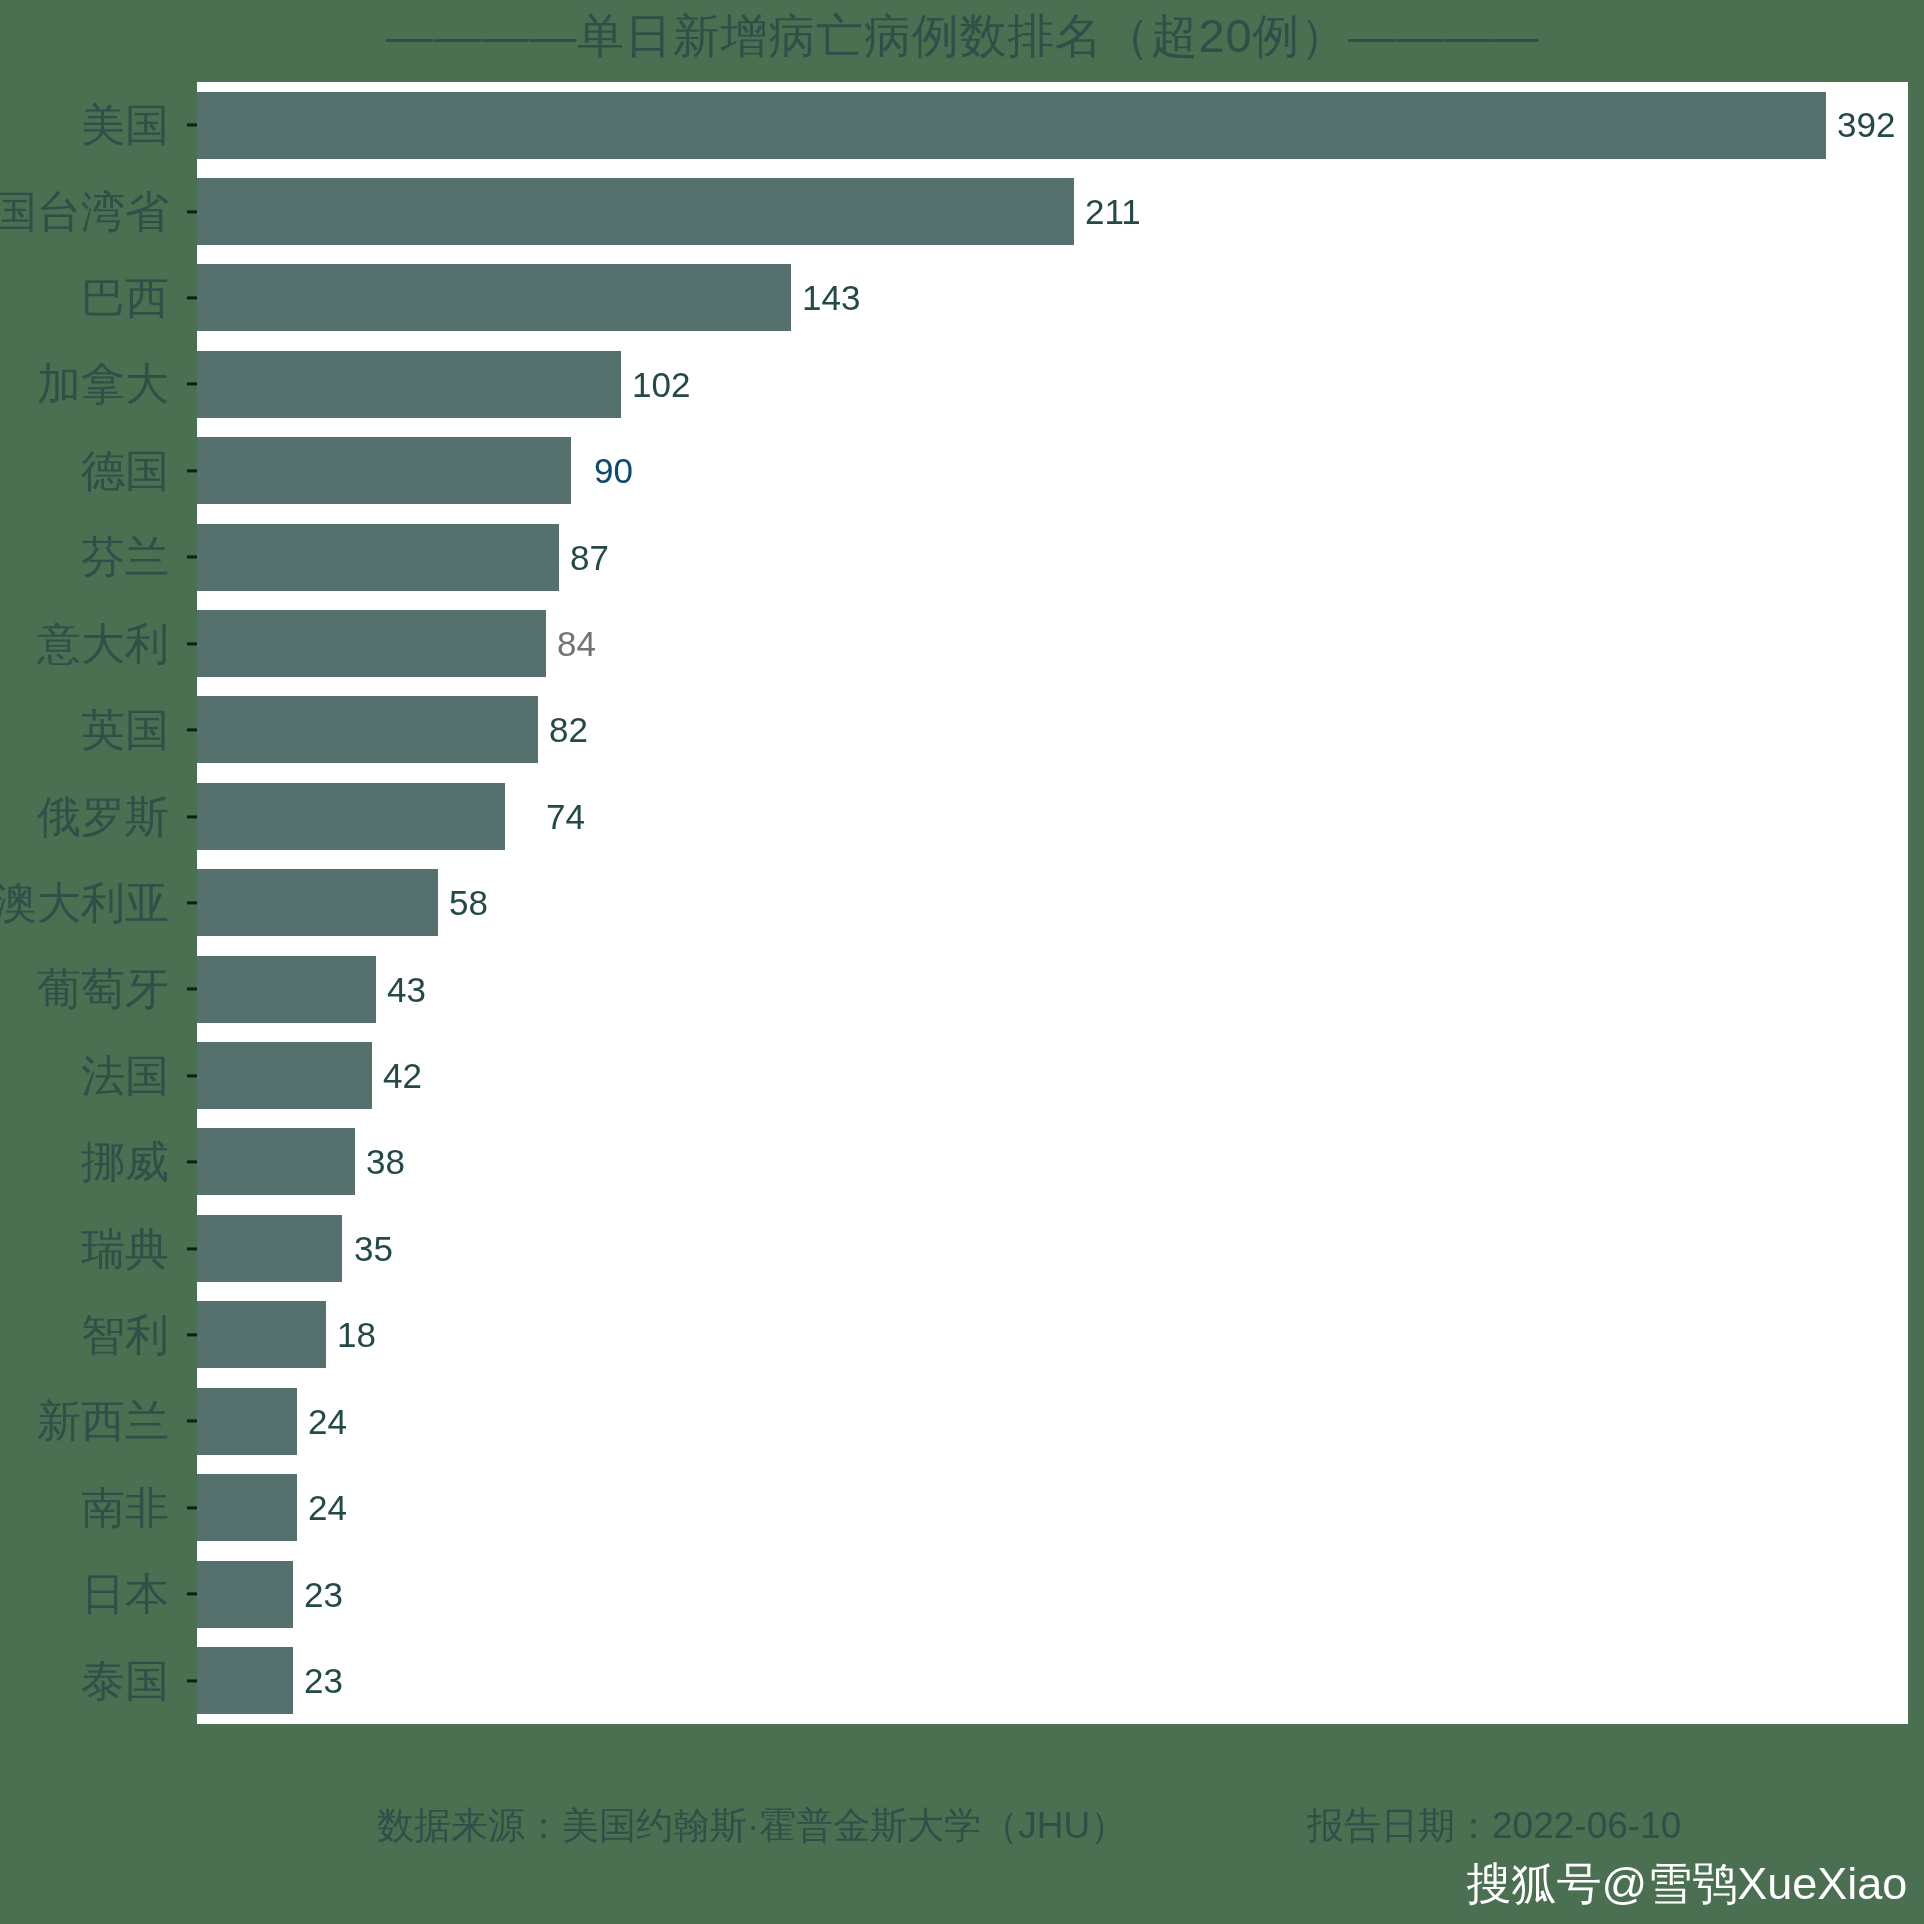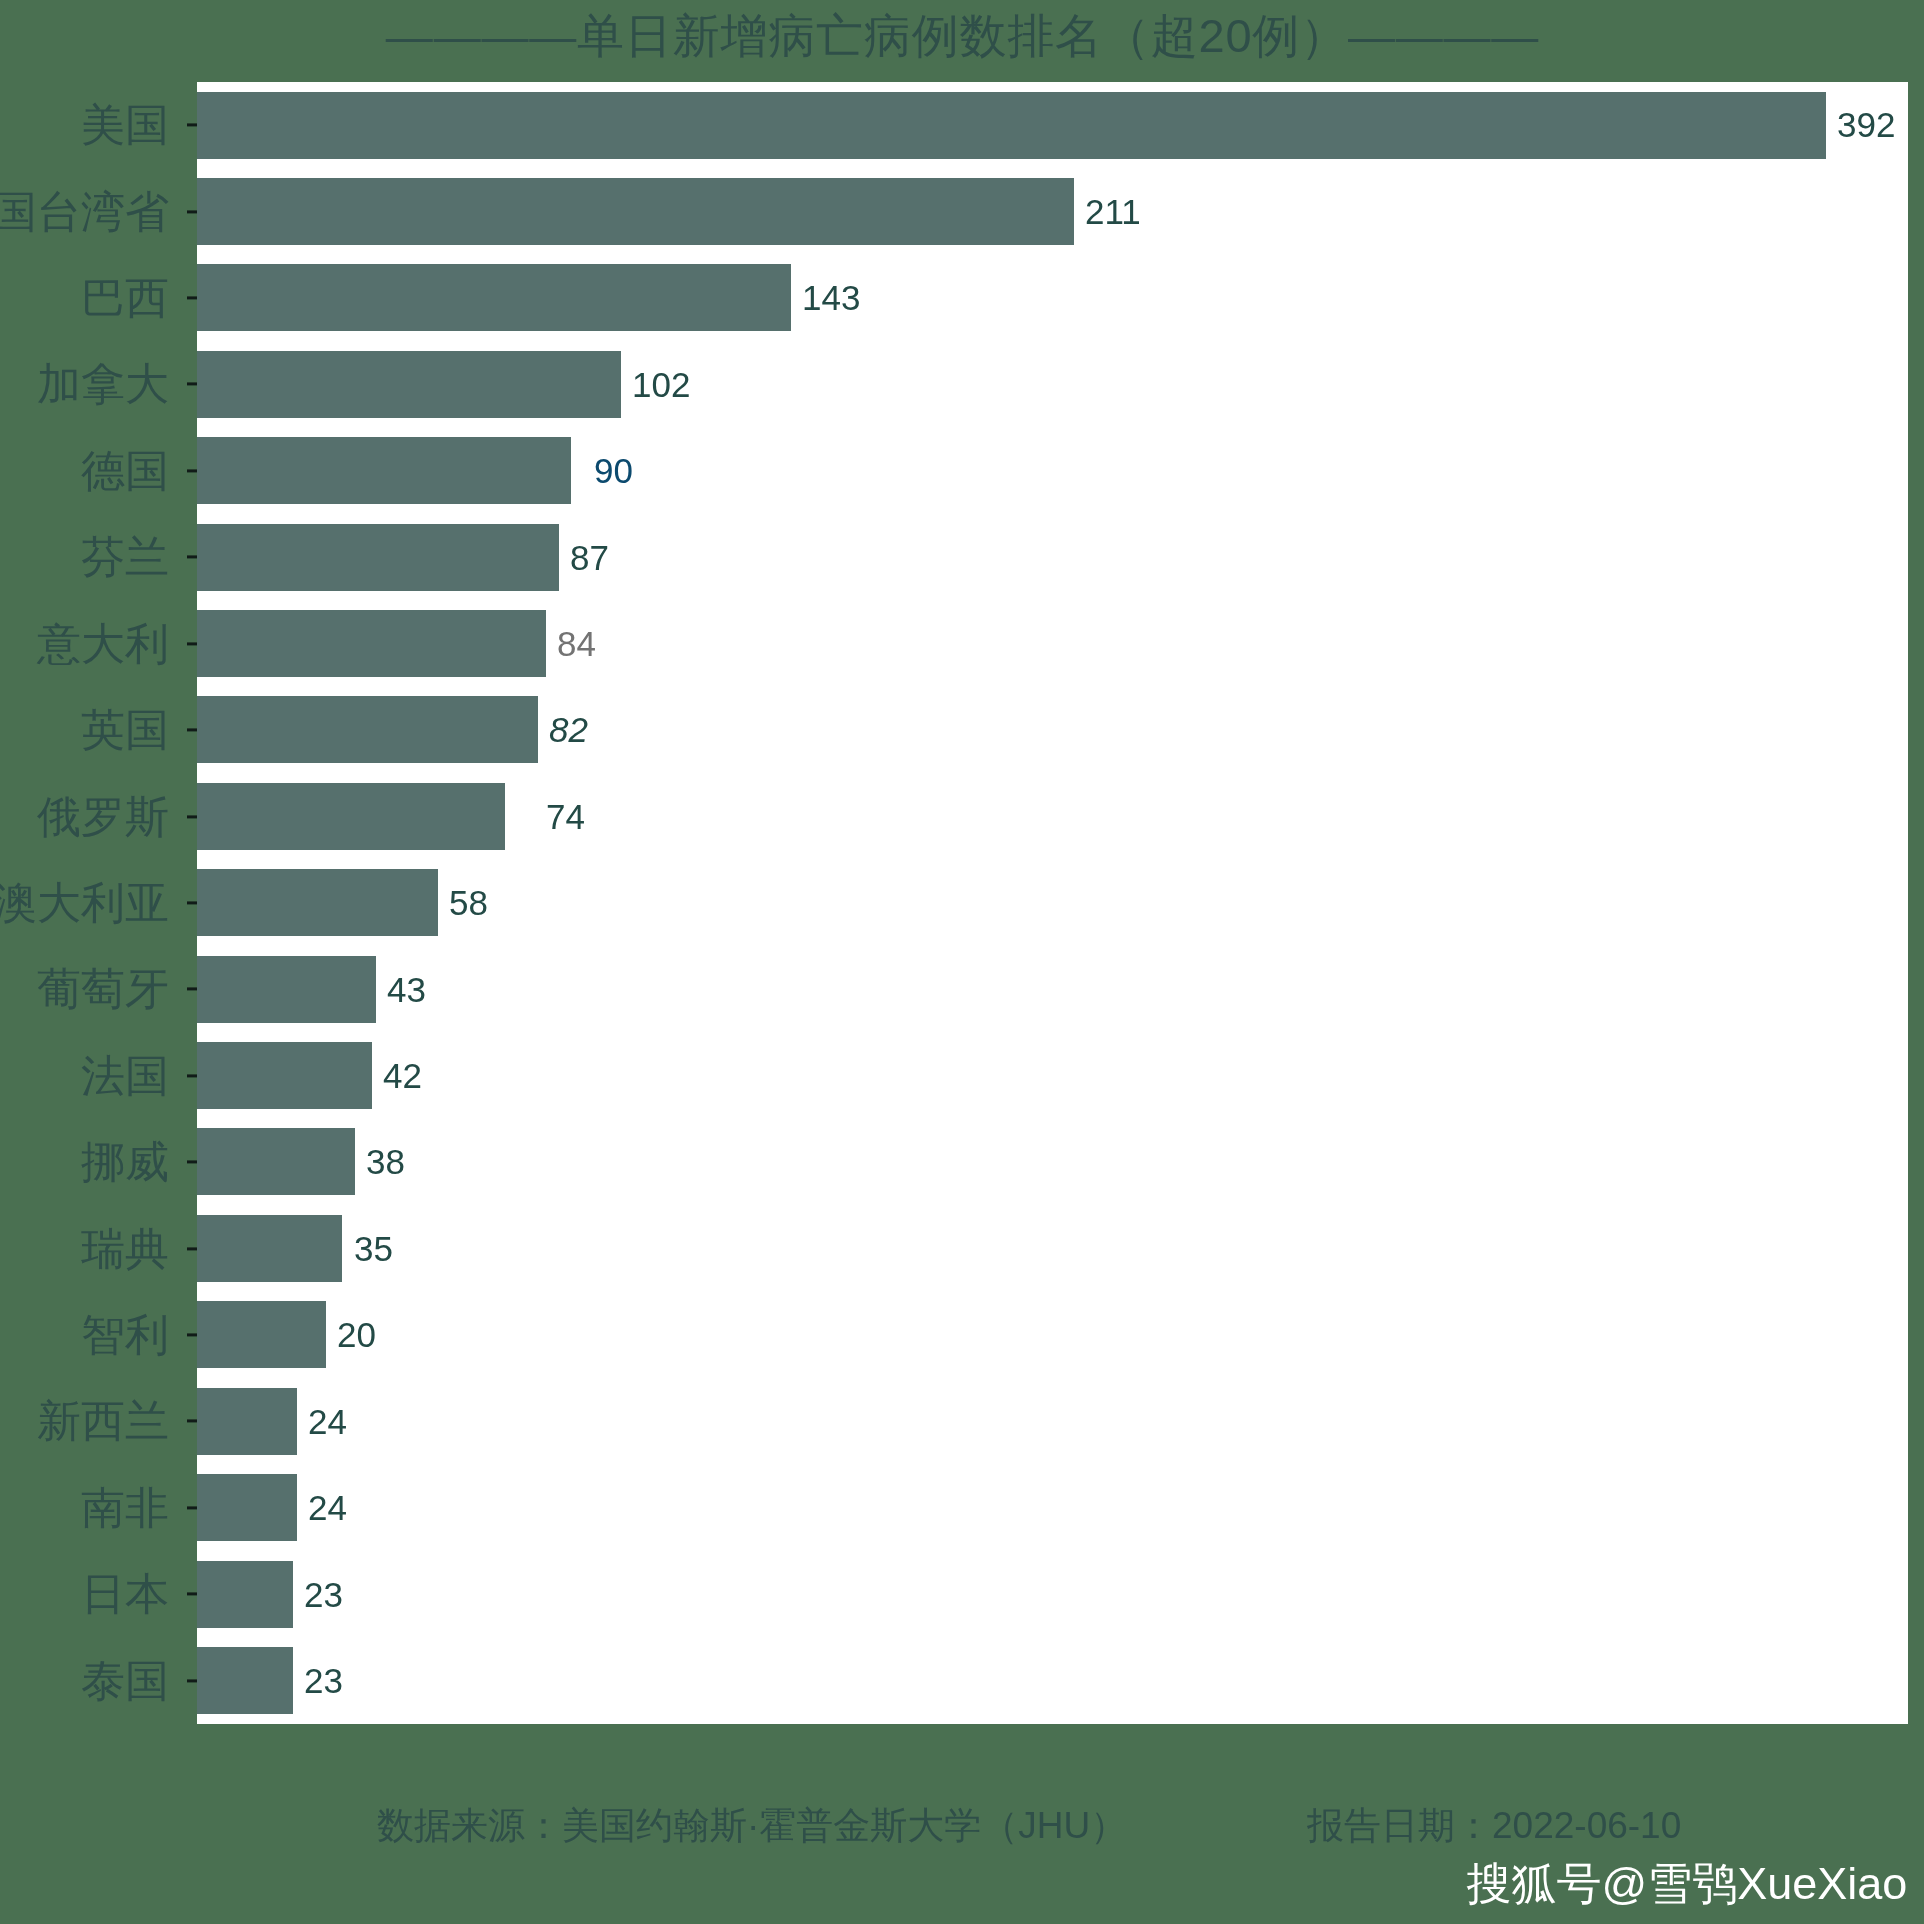--- a/index.html
+++ b/index.html
@@ -129,21 +129,21 @@
     <div class="cat-label" style="top: 475px; color: rgb(47, 79, 73);">芬兰</div>
     <div class="tick" style="top: 475px;"></div>
     <div class="bar-row" style="top: 528px; height: 67px; width: 1711px;">
       <div class="bar-rect" style="width: 349px; background: rgb(86, 112, 109);"></div>
       <div class="bar-value" style="left: 360px; color: #737373;">84</div>
     </div>
     <div class="cat-label" style="top: 562px; color: rgb(47, 79, 73);">意大利</div>
     <div class="tick" style="top: 562px;"></div>
     <div class="bar-row" style="top: 614px; height: 67px; width: 1711px;">
       <div class="bar-rect" style="width: 341px; background: rgb(86, 112, 109);"></div>
-      <div class="bar-value" style="left: 352px; color: rgb(35, 74, 70); font-style: italic;">82</div>
+      <div class="bar-value" style="left: 352px; color: rgb(35, 74, 70);">82</div>
     </div>
     <div class="cat-label" style="top: 648px; color: rgb(47, 79, 73);">英国</div>
     <div class="tick" style="top: 648px;"></div>
     <div class="bar-row" style="top: 701px; height: 67px; width: 1711px;">
       <div class="bar-rect" style="width: 308px; background: rgb(86, 112, 109);"></div>
       <div class="bar-value" style="left: 319px; color: rgb(35, 74, 70); margin-left: 30px;">74</div>
     </div>
     <div class="cat-label" style="top: 735px; color: rgb(47, 79, 73);">俄罗斯</div>
     <div class="tick" style="top: 735px;"></div>
     <div class="bar-row" style="top: 787px; height: 67px; width: 1711px;">
@@ -171,21 +171,21 @@
     <div class="cat-label" style="top: 1080px; color: rgb(47, 79, 73);">挪威</div>
     <div class="tick" style="top: 1080px;"></div>
     <div class="bar-row" style="top: 1133px; height: 67px; width: 1711px;">
       <div class="bar-rect" style="width: 145px; background: rgb(86, 112, 109);"></div>
       <div class="bar-value" style="left: 157px; color: rgb(35, 74, 70);">35</div>
     </div>
     <div class="cat-label" style="top: 1167px; color: rgb(47, 79, 73);">瑞典</div>
     <div class="tick" style="top: 1167px;"></div>
     <div class="bar-row" style="top: 1219px; height: 67px; width: 1711px;">
       <div class="bar-rect" style="width: 129px; background: rgb(86, 112, 109);"></div>
-      <div class="bar-value" style="left: 140px; color: rgb(35, 74, 70);">20</div>
+      <div class="bar-value" style="left: 140px; color: rgb(35, 74, 70);">18</div>
     </div>
     <div class="cat-label" style="top: 1253px; color: rgb(47, 79, 73);">智利</div>
     <div class="tick" style="top: 1253px;"></div>
     <div class="bar-row" style="top: 1306px; height: 67px; width: 1711px;">
       <div class="bar-rect" style="width: 100px; background: rgb(86, 112, 109);"></div>
       <div class="bar-value" style="left: 111px; color: rgb(35, 74, 70);">24</div>
     </div>
     <div class="cat-label" style="top: 1339px; color: rgb(47, 79, 73);">新西兰</div>
     <div class="tick" style="top: 1339px;"></div>
     <div class="bar-row" style="top: 1392px; height: 67px; width: 1711px;">

